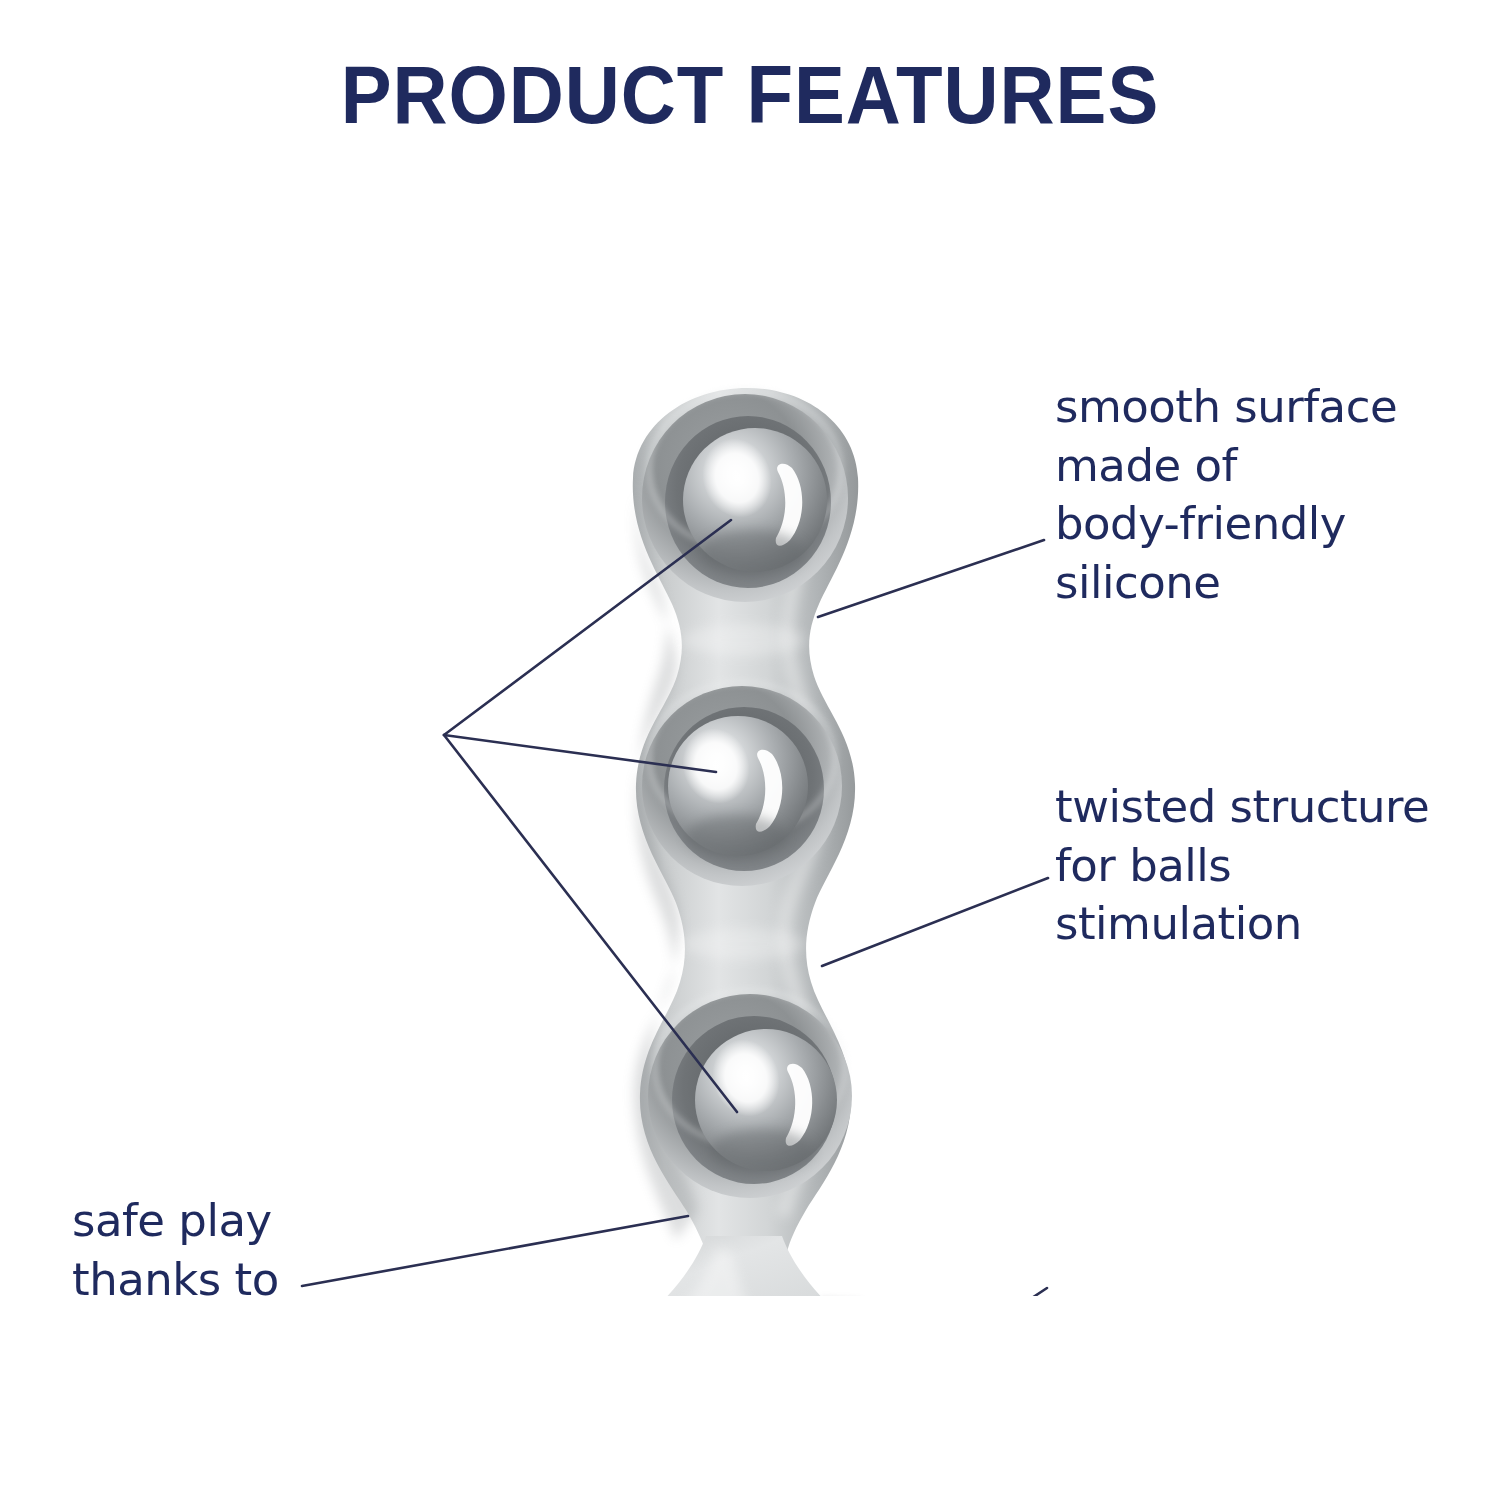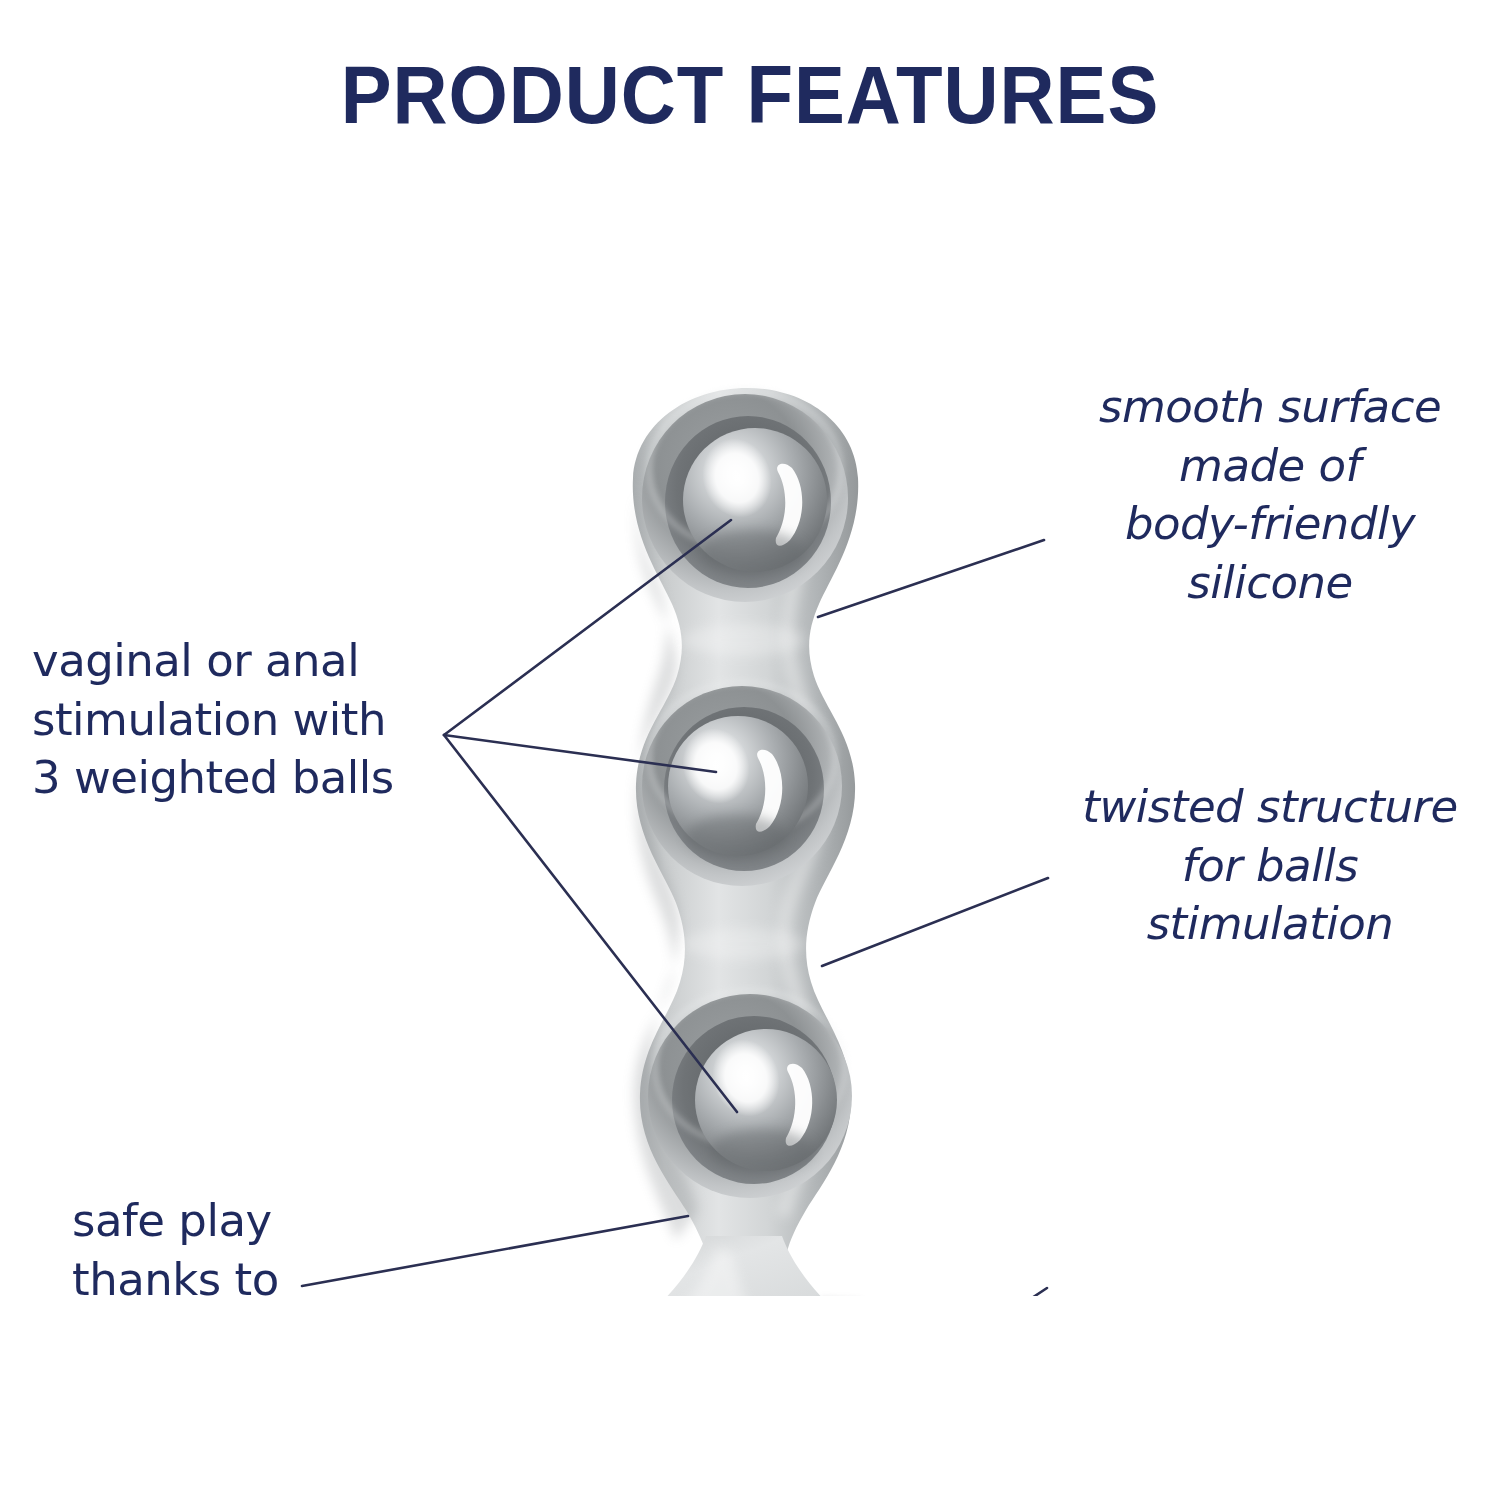--- a/index.html
+++ b/index.html
@@ -37,21 +37,21 @@
   .label {
     position: absolute;
     color: #1f2a5e;
     font-family: "DejaVu Sans", "Liberation Sans", sans-serif;
     font-size: 45px;
     line-height: 1.30;
     font-weight: 400;
     letter-spacing: -0.5px;
     white-space: pre-line;
   }
-  .label.right { text-align: center; font-style: italic; }
+  .label.right { text-align: left; }
   .label.left  { text-align: left; }
 
   #label-smooth       { left: 1055px; top: 378px;  width: 430px; }
   #label-balls        { left: 32px;   top: 632px;  width: 430px; }
   #label-twisted      { left: 1055px; top: 778px;  width: 430px; }
   #label-safe         { left: 32px;   top: 1192px; width: 380px; margin-left: 40px; }
   #label-suction      { left: 1055px; top: 1192px; width: 430px; }
 
   
   #art {
@@ -272,23 +272,20 @@
 
       <path d="M 914 1376 L 1047 1288"></path>
     </g>
   </svg>
 
   <div class="label right" id="label-smooth">smooth surface
 made of
 body-friendly
 silicone</div>
 
-  <div class="label left" id="label-balls">vaginal or anal
-stimulation with
-3 weighted balls</div>
 
   <div class="label right" id="label-twisted">twisted structure
 for balls
 stimulation</div>
 
   <div class="label left" id="label-safe">safe play
 thanks to
 the wide base</div>
 
 

